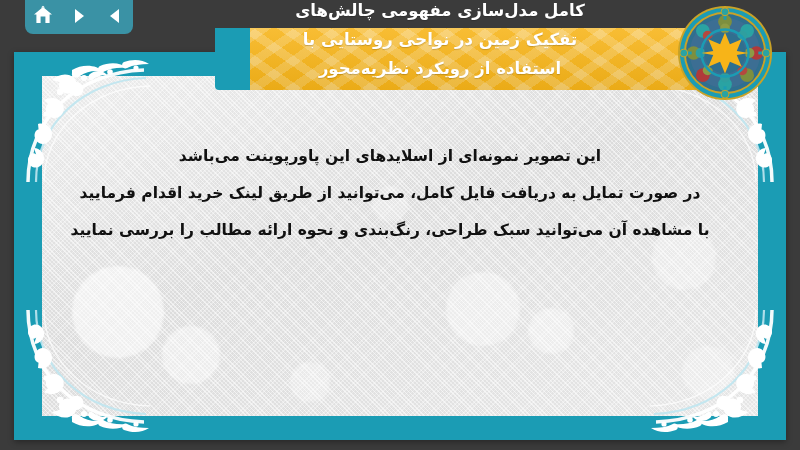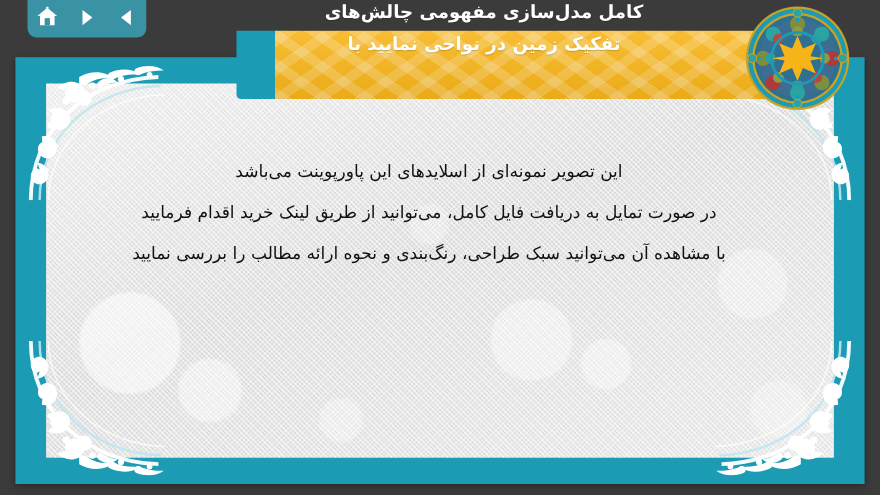--- a/index.html
+++ b/index.html
@@ -83,21 +83,21 @@
   .corner{position:absolute;width:150px;height:130px;z-index:30;}
   .c-tl{left:14px;top:52px;}
   .c-tr{left:636px;top:52px;transform:scaleX(-1);}
   .c-bl{left:14px;top:310px;transform:scaleY(-1);}
   .c-br{left:636px;top:310px;transform:scale(-1,-1);}
 
   
   .body-text{
     position:absolute;left:40px;top:138px;width:700px;
     direction:rtl;text-align:center;color:#111;
-    font-size:15.5px;line-height:37px;font-weight:400;
+    font-size:15.5px;line-height:37px;font-weight:700;
     z-index:35;
   }
   .body-text div{white-space:nowrap;}
 </style>
 </head>
 <body>
 
 <div id="stage">
 
   <div class="navbar">
@@ -120,21 +120,22 @@
     </div>
   </div>
 
   <div class="banner-wrap">
     <div class="banner-cap"></div>
     <div class="banner-body"></div>
   </div>
 
   <div class="title-text">
     <div>کامل مدل‌سازی مفهومی چالش‌های</div>
-    <div>تفکیک زمین در نواحی نمایید با</div>
+    <div>تفکیک زمین در نواحی روستایی با</div>
+    <div>استفاده از رویکرد نظریه‌محور</div>
   </div>
 
   <svg class="medallion" viewBox="0 0 100 100">
     <circle cx="50" cy="50" r="48" fill="#c9a227"></circle>
     <circle cx="50" cy="50" r="46" fill="#1b9cb4"></circle>
     <circle cx="50" cy="50" r="42" fill="#c9a227"></circle>
     <circle cx="50" cy="50" r="40" fill="#2f6f8f"></circle>
     <g>
       <circle cx="50" cy="50" r="36" fill="#3c6e93"></circle>
       <g>

